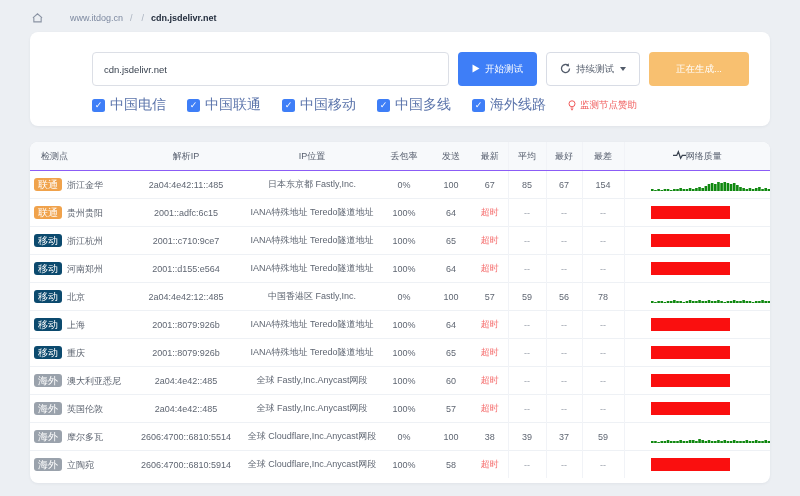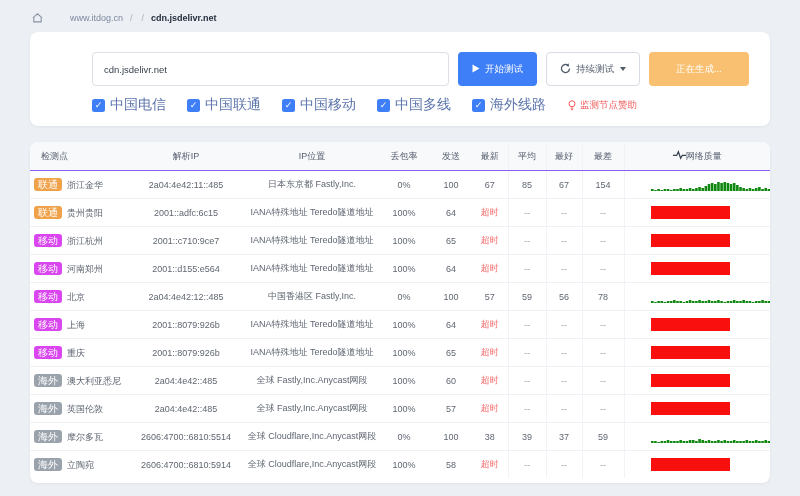--- a/index.html
+++ b/index.html
@@ -43,21 +43,21 @@
   thead th { background:#f7f9fb; font-weight:normal; color:#596170; height:26px; text-align:center;
     border-bottom:1px solid #8b5cf6; }
   thead th.h-node { text-align:left; padding-left:11px; }
   tbody td { height:25px; border-top:1px solid #eef1f5; text-align:center; white-space:nowrap; overflow:hidden; }
   tbody tr:first-child td { border-top:none; }
   td.td-node { text-align:left; padding-left:4px; }
   td.sep, th.sep { border-left:1px solid #f1f3f7; }
   .badge { display:inline-block; min-width:17px; padding:1px 4px; border-radius:3px; color:#fff;
     font-size:10px; line-height:11px; text-align:center; margin-right:5px; }
   .badge.unicom { background:#f0a24b; }
-  .badge.mobile { background:#d946ef; }
+  .badge.mobile { background:#0c4a6e; }
   .badge.overseas { background:#9aa2ac;text-align:center; }
   .timeout { color:#f56c6c; }
   .dash { color:#9aa1ac; }
   .quality-head { display:inline-flex; align-items:center; gap:0; }
   td.td-quality { text-align:left; padding-left:26px; }
   .q-bar { width:79px; height:13px; background:#fa0f0f; }
   .q-flat { width:125px; height:4px; background:#108810; border-radius:1px; }
   .q-spark { display:block; }
 </style>
 </head>

